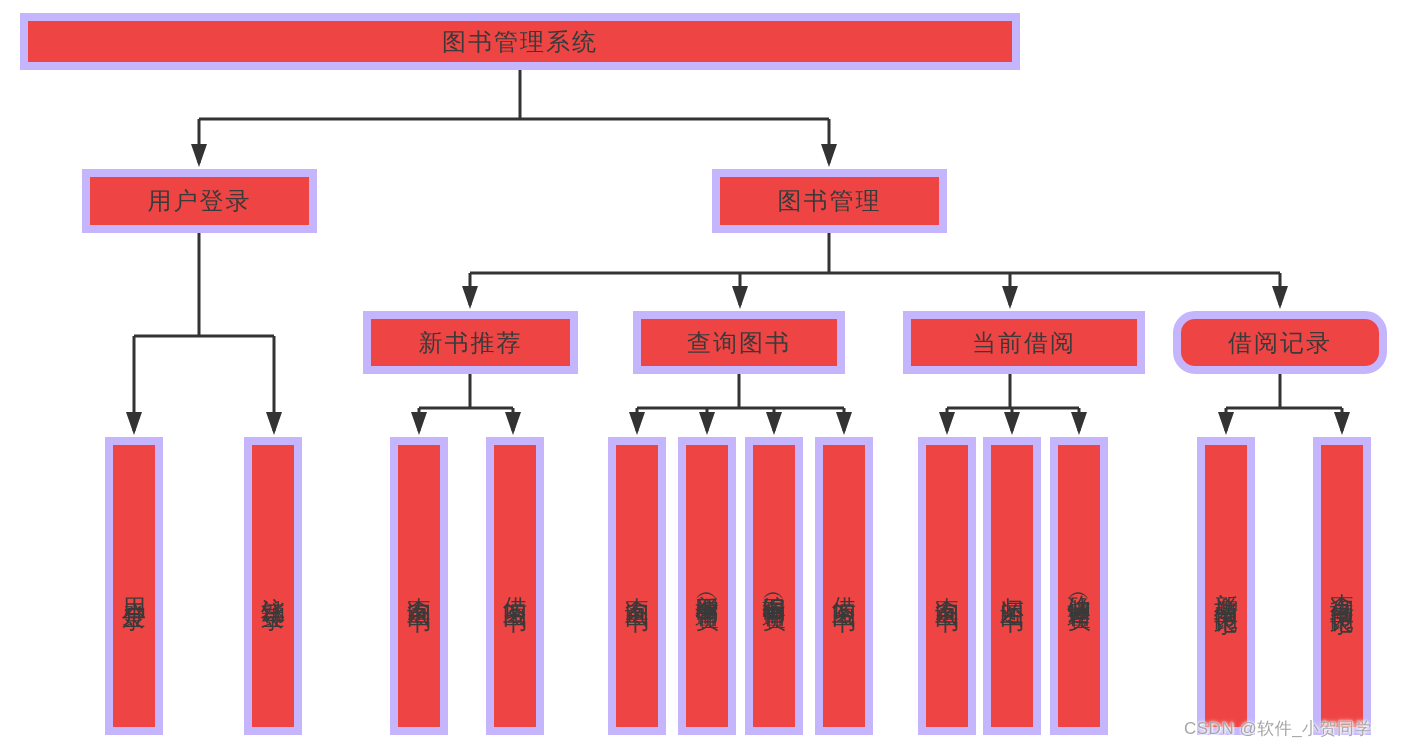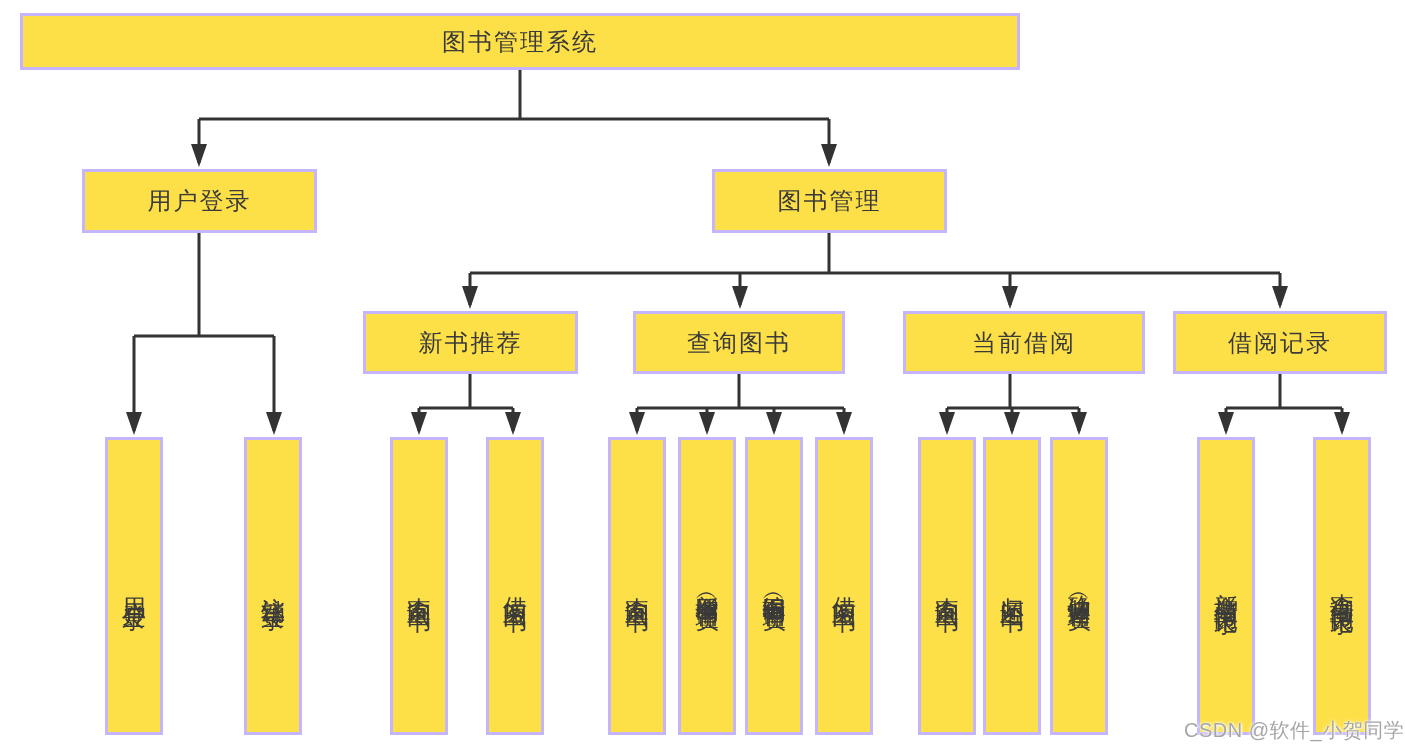--- a/index.html
+++ b/index.html
@@ -16,42 +16,42 @@
     overflow: hidden;
   }
   svg.connectors {
     position: absolute;
     left: 0; top: 0;
     width: 1405px; height: 747px;
   }
   .box {
     position: absolute;
     box-sizing: border-box;
-    border: 3px solid #c4b5fd;
-    background: #fde047;
+    border: 8px solid #c4b5fd;
+    background: #ef4444;
     color: #3a3a3a;
     display: flex;
     align-items: center;
     justify-content: center;
     font-size: 24px;
   }
   .hbox { letter-spacing: 2px; }
   .vbox span {
     display: block;
     writing-mode: vertical-rl;
     line-height: 1;
     letter-spacing: 4px;
     white-space: nowrap;
   }
   .vbox.long span { letter-spacing: 2px; font-size: 23px; }
   .watermark {
     position: absolute;
     left: 1184px;
     top: 717px;
-    font-size: 20px;
+    font-size: 17px;
     letter-spacing: 0.5px;
     color: #a6a6a6;
     text-shadow: 0 0 2px #ffffff, 0 0 4px #ffffff, 1px 1px 2px #ffffff;
     white-space: nowrap;
     z-index: 5;
   }
 </style>
 </head>
 <body>
 
@@ -98,21 +98,21 @@
   </svg>
 
   <div class="box hbox" style="left:20px; top:13px; width:1000px; height:57px;">图书管理系统</div>
 
   <div class="box hbox" style="left:82px; top:169px; width:235px; height:64px;">用户登录</div>
   <div class="box hbox" style="left:712px; top:169px; width:235px; height:64px;">图书管理</div>
 
   <div class="box hbox" style="left:363px; top:311px; width:215px; height:63px;">新书推荐</div>
   <div class="box hbox" style="left:633px; top:311px; width:212px; height:63px;">查询图书</div>
   <div class="box hbox" style="left:903px; top:311px; width:242px; height:63px;">当前借阅</div>
-  <div class="box hbox" style="left:1173px; top:311px; width:214px; height:63px;">借阅记录</div>
+  <div class="box hbox" style="left:1173px; top:311px; width:214px; height:63px;border-radius:22px;">借阅记录</div>
 
   <div class="box vbox" style="left:105px; top:437px; width:58px; height:298px;">
     <span>用户登录</span>
   </div>
   <div class="box vbox" style="left:244px; top:437px; width:58px; height:298px;">
     <span>注销登录</span>
   </div>
 
   <div class="box vbox" style="left:390px; top:437px; width:58px; height:298px;">
     <span>查询图书</span>

